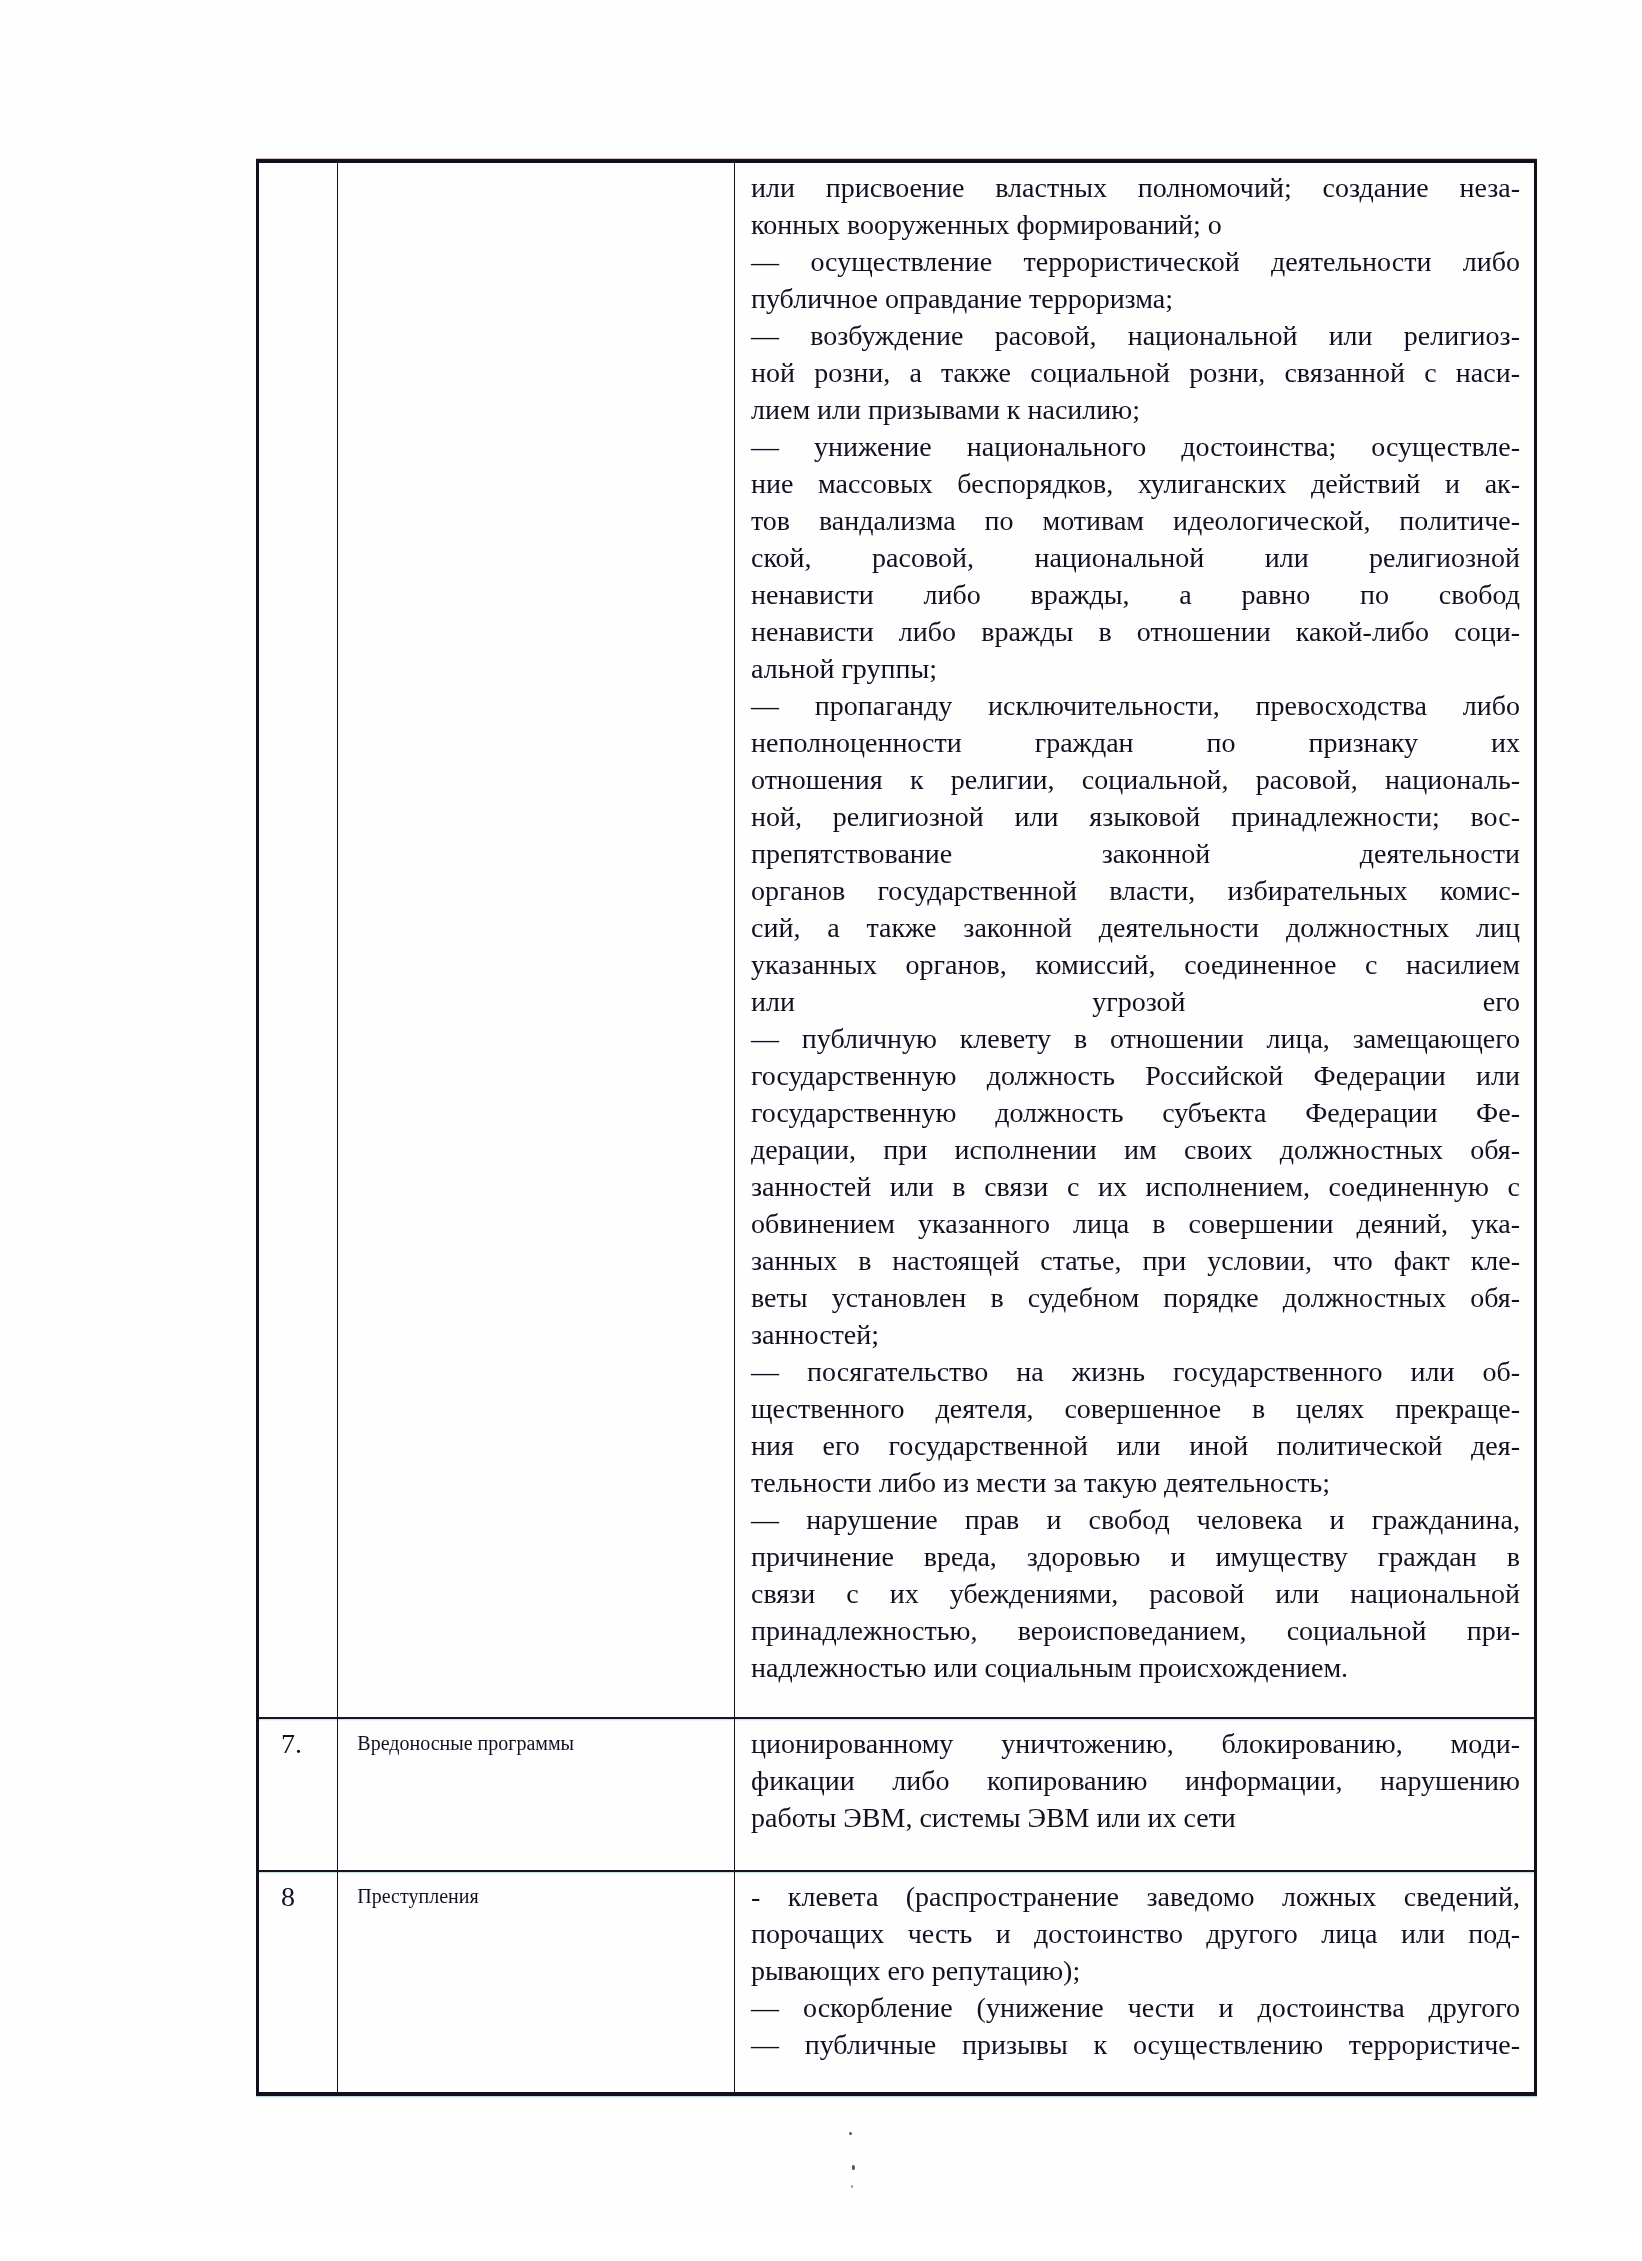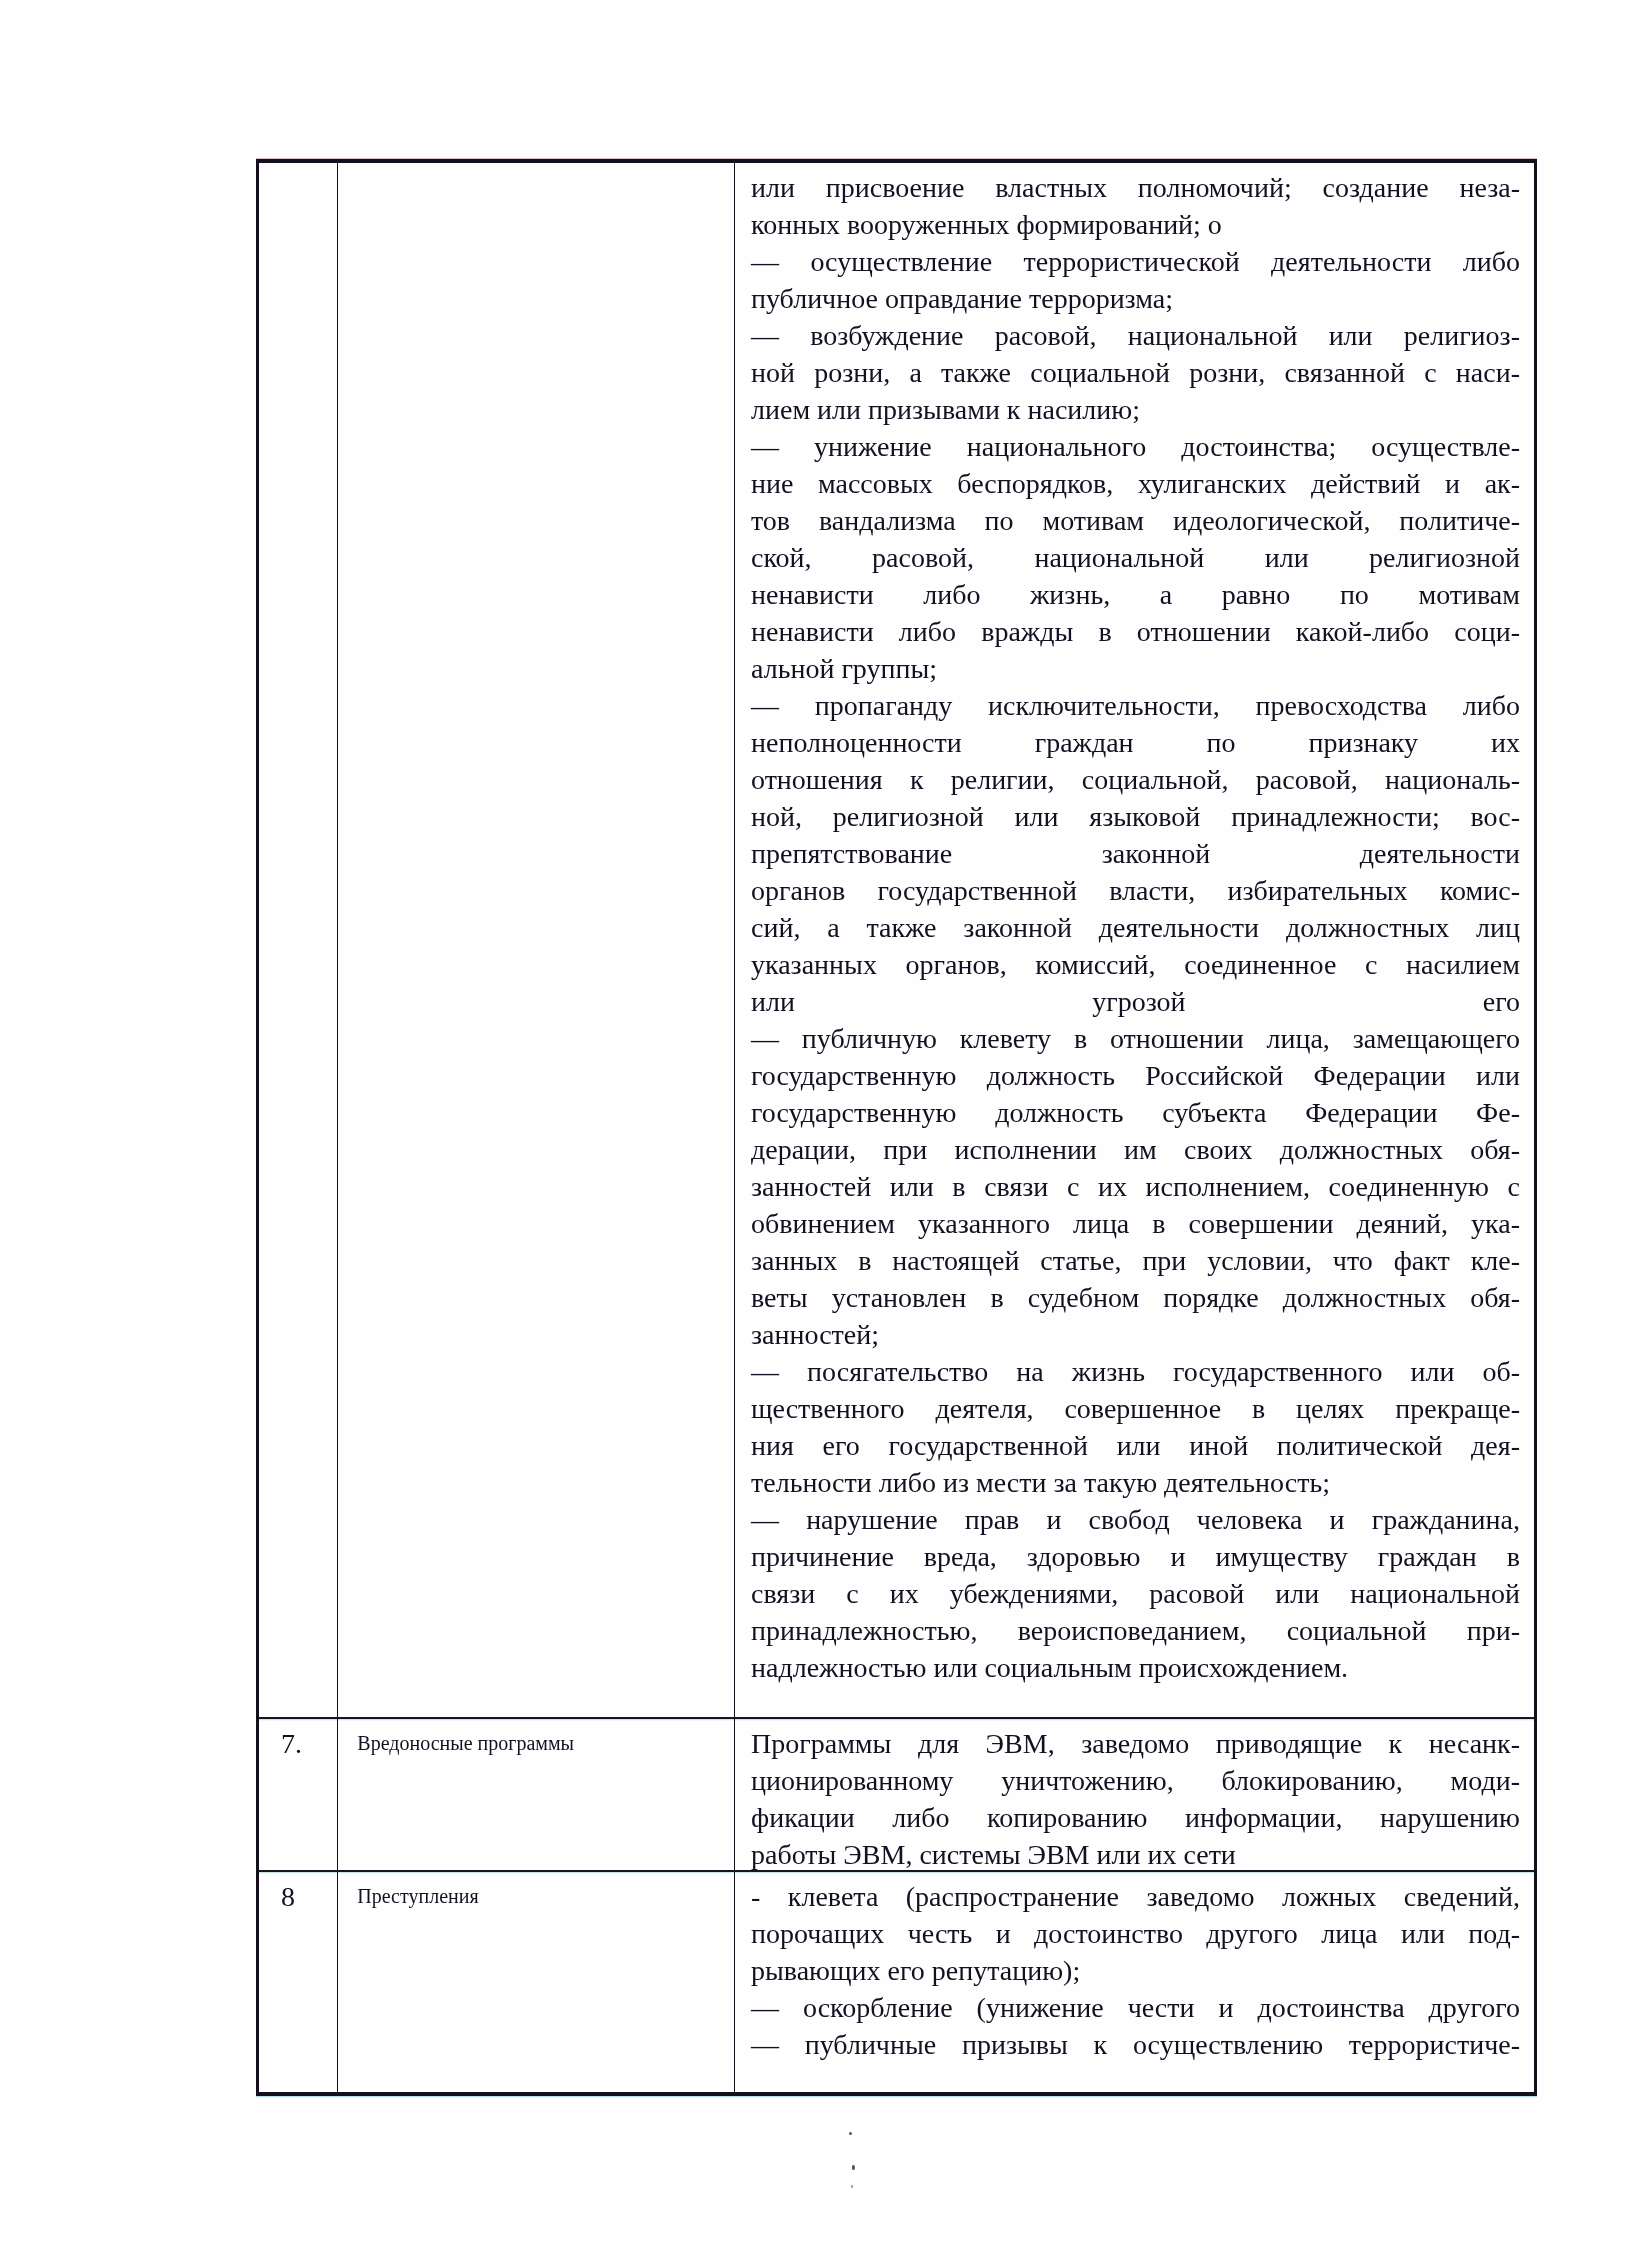--- a/index.html
+++ b/index.html
@@ -71,21 +71,21 @@
           <div class="ln">конных вооруженных формирований; о</div>
           <div class="ln j">— осуществление террористической деятельности либо</div>
           <div class="ln">публичное оправдание терроризма;</div>
           <div class="ln j">— возбуждение расовой, национальной или религиоз-</div>
           <div class="ln j">ной розни, а также социальной розни, связанной с наси-</div>
           <div class="ln">лием или призывами к насилию;</div>
           <div class="ln j">— унижение национального достоинства; осуществле-</div>
           <div class="ln j">ние массовых беспорядков, хулиганских действий и ак-</div>
           <div class="ln j">тов вандализма по мотивам идеологической, политиче-</div>
           <div class="ln j">ской, расовой, национальной или религиозной</div>
-          <div class="ln j">ненависти либо жизнь, а равно по мотивам</div>
+          <div class="ln j">ненависти либо вражды, а равно по свобод</div>
           <div class="ln j">ненависти либо вражды в отношении какой-либо соци-</div>
           <div class="ln">альной группы;</div>
           <div class="ln j">— пропаганду исключительности, превосходства либо</div>
           <div class="ln j">неполноценности граждан по признаку их</div>
           <div class="ln j">отношения к религии, социальной, расовой, националь-</div>
           <div class="ln j">ной, религиозной или языковой принадлежности; вос-</div>
           <div class="ln j">препятствование законной деятельности</div>
           <div class="ln j">органов государственной власти, избирательных комис-</div>
           <div class="ln j">сий, а также законной деятельности должностных лиц</div>
           <div class="ln j">указанных органов, комиссий, соединенное с насилием</div>
@@ -108,21 +108,20 @@
           <div class="ln j">связи с их убеждениями, расовой или национальной</div>
           <div class="ln j">принадлежностью, вероисповеданием, социальной при-</div>
           <div class="ln">надлежностью или социальным происхождением.</div>
         </div>
   </div>
 
   <div class="row r1">
     <div class="cell num">7.</div>
     <div class="cell term">Вредоносные программы</div>
     <div class="cell def">
-          <div class="ln j">Программы для ЭВМ, заведомо приводящие к несанк-</div>
           <div class="ln j">ционированному уничтожению, блокированию, моди-</div>
           <div class="ln j">фикации либо копированию информации, нарушению</div>
           <div class="ln">работы ЭВМ, системы ЭВМ или их сети</div>
         </div>
   </div>
 
   <div class="row r2">
     <div class="cell num">8</div>
     <div class="cell term">Преступления</div>
     <div class="cell def">

